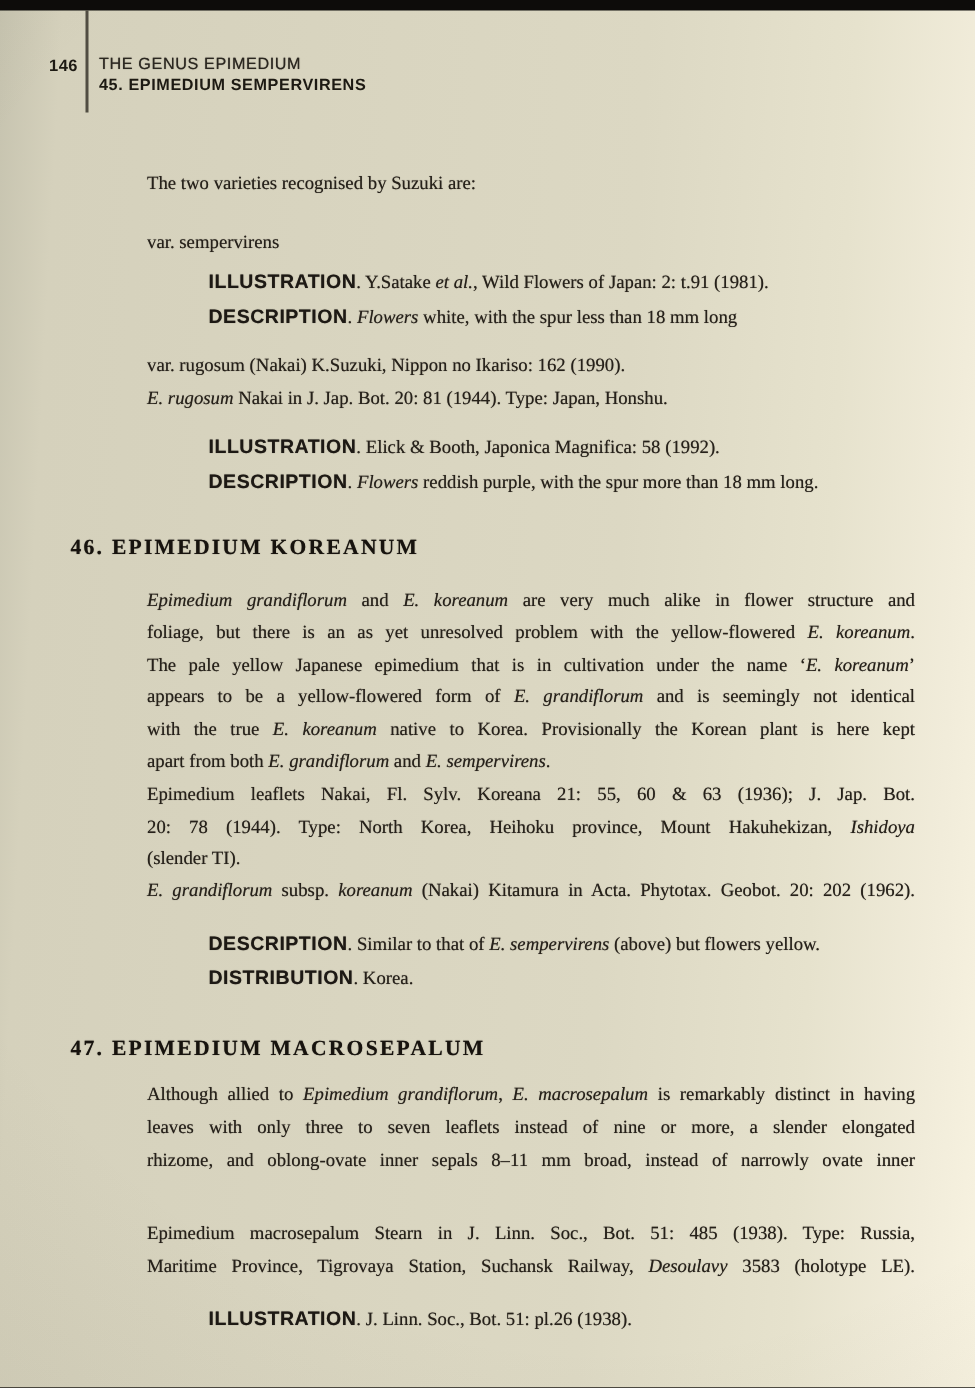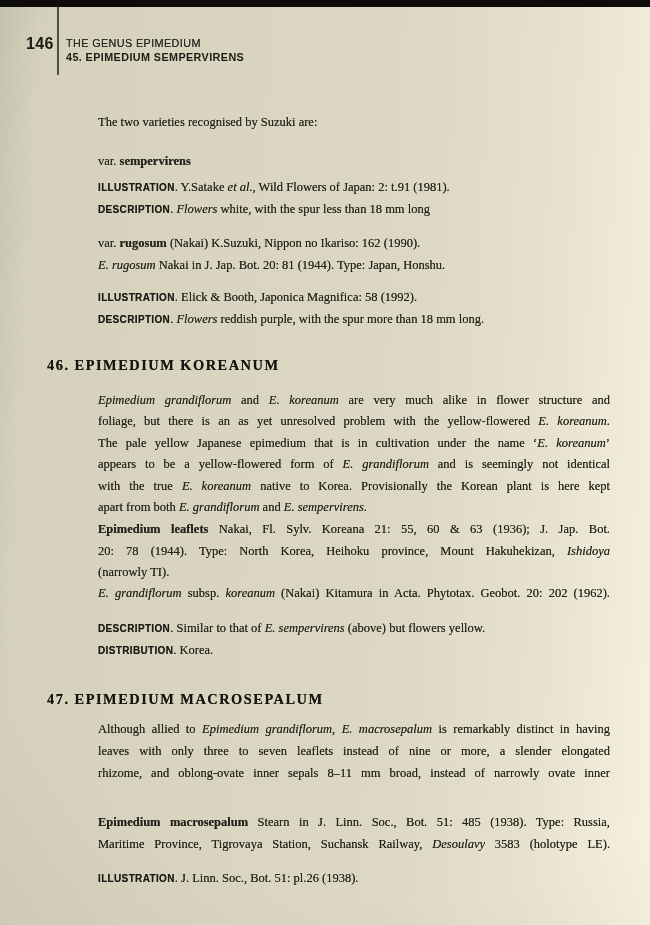--- a/index.html
+++ b/index.html
@@ -9,36 +9,36 @@
     font-family:"Liberation Serif",serif;
   }
   .photo::before{
     content:"";position:absolute;inset:0;pointer-events:none;
     background:radial-gradient(130% 95% at 62% 42%, rgba(0,0,0,0) 58%, rgba(78,73,55,0.12) 100%);
   }
   .topbar{position:absolute;left:0;top:0;width:650px;height:7px;background:#0d0c0a;}
   .vrule{position:absolute;left:57px;top:7px;width:2px;height:68px;background:rgba(58,54,45,0.85);}
   .pageno{
     position:absolute;left:26px;top:37px;width:26px;text-align:right;
-    font-family:"Liberation Sans",sans-serif;font-weight:bold;font-size:16px;line-height:14px;
+    font-family:"Liberation Sans",sans-serif;font-weight:bold;font-size:11px;line-height:14px;
     color:#1d1a13;letter-spacing:0.3px;
   }
   .rh{position:absolute;left:66px;font-family:"Liberation Sans",sans-serif;font-size:10.8px;line-height:13px;letter-spacing:0.4px;color:#2b2720;}
   .rh1{top:37px;font-weight:normal;text-shadow:0 0 0.6px rgba(43,39,32,0.8);text-align:right;}
   .rh2{top:51px;font-weight:bold;color:#1d1a13;}
   .blk{position:absolute;left:98px;width:512px;}
   .line{
     font-size:12.5px;line-height:21.5px;color:#26211a;
     text-shadow:0 0 0.55px rgba(38,33,26,0.65);
   }
   .lh1{line-height:21.4px;} .lh2{line-height:21.8px;}
   .j{text-align:justify;text-align-last:justify;text-justify:inter-word;}
   .i{font-style:italic;}
-  .b{font-weight:bold;margin-top:35px;}
-  .l{font-family:"Liberation Sans",sans-serif;font-weight:bold;font-size:10px;letter-spacing:0.35px;color:#1d1914;}
+  .b{font-weight:normal;margin-top:35px;}
+  .l{font-family:"Liberation Sans",sans-serif;font-weight:bold;font-size:13px;letter-spacing:0.35px;color:#1d1914;margin-left:41px;}
   .sect{
     position:absolute;left:47px;margin:0;
     font-family:"Liberation Serif",serif;font-weight:bold;font-size:14.4px;line-height:18px;
     letter-spacing:1.5px;color:#17130e;text-shadow:0 0 0.6px rgba(23,19,14,0.7);
   }
 </style>
 </head>
 <body>
 
 <div class="photo">
@@ -79,21 +79,21 @@
     <div class="line lh1 j"><span>foliage, but there is an as yet unresolved problem with the yellow-flowered </span><span class="i">E. koreanum</span><span>.</span></div>
     <div class="line lh1 j"><span>The pale yellow Japanese epimedium that is in cultivation under the name ‘</span><span class="i">E. koreanum</span><span>’</span></div>
     <div class="line lh1 j"><span>appears to be a yellow-flowered form of </span><span class="i">E. grandiflorum</span><span> and is seemingly not identical</span></div>
     <div class="line lh1 j"><span>with the true </span><span class="i">E. koreanum</span><span> native to Korea. Provisionally the Korean plant is here kept</span></div>
     <div class="line lh1"><span>apart from both </span><span class="i">E. grandiflorum</span><span> and </span><span class="i">E. sempervirens</span><span>.</span></div>
   </div>
 
   <div class="blk" style="top:519px">
     <div class="line j"><span class="b">Epimedium leaflets</span><span> Nakai, Fl. Sylv. Koreana 21: 55, 60 &amp; 63 (1936); J. Jap. Bot.</span></div>
     <div class="line j"><span>20: 78 (1944). Type: North Korea, Heihoku province, Mount Hakuhekizan, </span><span class="i">Ishidoya</span></div>
-    <div class="line"><span>(narrowly TI).</span></div>
+    <div class="line"><span>(slender TI).</span></div>
   </div>
 
   <div class="blk" style="top:583px">
     <div class="line j"><span class="i">E. grandiflorum</span><span> subsp. </span><span class="i">koreanum</span><span> (Nakai) Kitamura in Acta. Phytotax. Geobot. 20: 202 (1962).</span></div>
   </div>
 
   <div class="blk" style="top:618px">
     <div class="line"><span class="l">DESCRIPTION</span><span>. Similar to that of </span><span class="i">E. sempervirens</span><span> (above) but flowers yellow.</span></div>
     <div class="line"><span class="l">DISTRIBUTION</span><span>. Korea.</span></div>
   </div>

